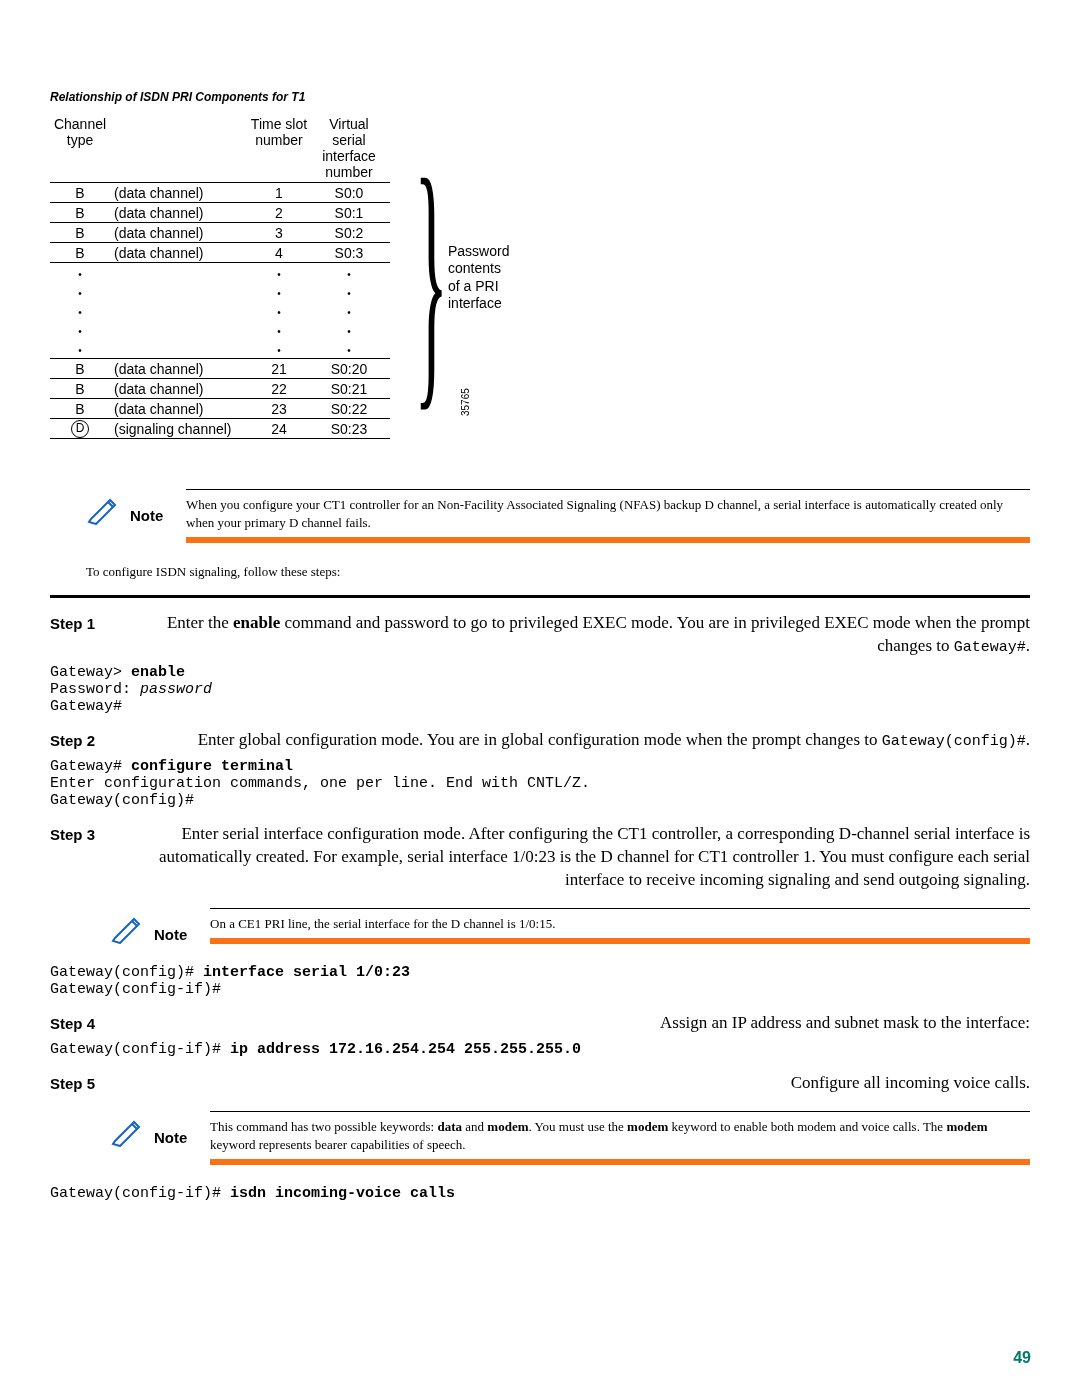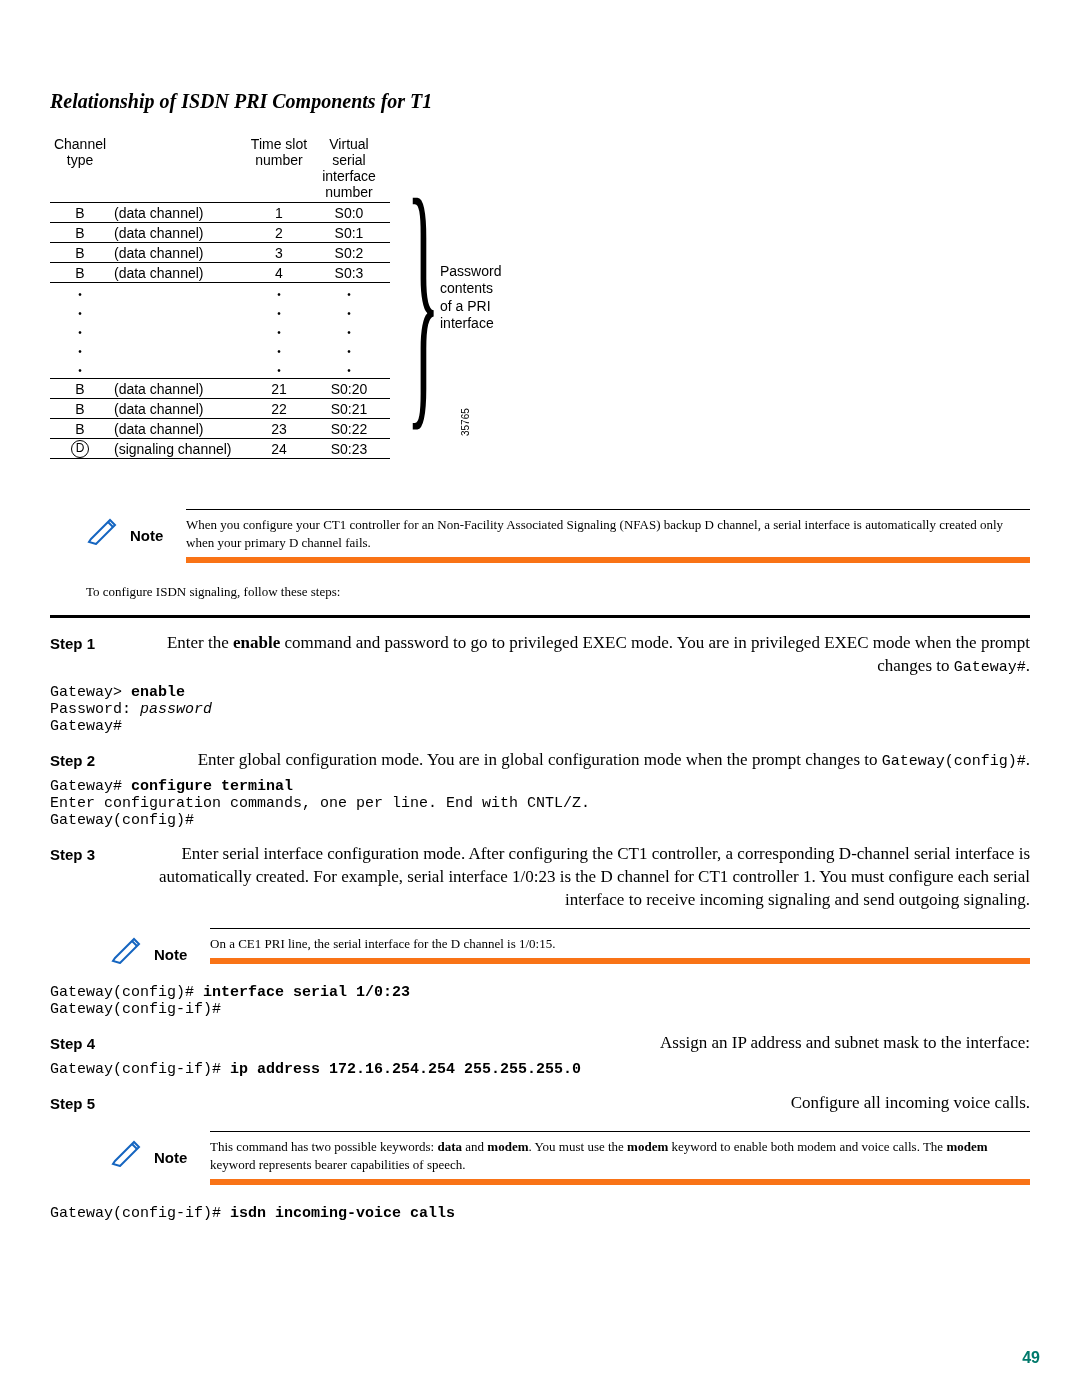--- a/index.html
+++ b/index.html
@@ -11,25 +11,25 @@
     color: #000;
   }
   .page {
     width: 1080px;
     min-height: 1397px;
     position: relative;
     box-sizing: border-box;
     padding: 90px 50px 40px 50px;
   }
   .sec-title {
-    font-family: Liberation Serif, serif;
+    font-family: Liberation Sans, sans-serif;
     font-weight: bold;
     font-style: italic;
-    font-size: 20px;
-    margin-bottom: 23px;
+    font-size: 12px;
+    margin-bottom: 12px;
   }
   
   .tbl-wrap {
     display: flex;
     align-items: center;
     margin-bottom: 50px;
   }
   .tbl {
     width: 340px;
     font-family: Arial, Helvetica, sans-serif;
@@ -164,36 +164,36 @@
     margin: 4px 0 14px 0;
   }
   .mono .b { font-weight: bold; }
   .mono .i { font-style: italic; }
   .inline-mono {
     font-family: "Courier New", Courier, monospace;
     font-size: 15px;
   }
   .pagefoot {
     position: absolute;
-    right: 40px;
+    right: 49px;
     bottom: 30px;
     font-family: Arial, Helvetica, sans-serif;
     font-weight: bold;
     font-size: 16px;
     color: #00796b;
   }
 </style>
 </head>
 <body>
 
 <div class="page">
 
   <div class="sec-title">Relationship of ISDN PRI Components for T1</div>
 
-  <div class="tbl-wrap" style="position:relative;">
+  <div class="tbl-wrap" style="position:relative;gap:8px;">
     <div class="tbl">
       <div class="hdr">
         <div class="col1" style="white-space:pre; text-align:center;">Channel
 type</div>
         <div class="col2"></div>
         <div class="col3" style="white-space:pre;">Time slot
 number</div>
         <div class="col4" style="white-space:pre;">Virtual
 serial
 interface

